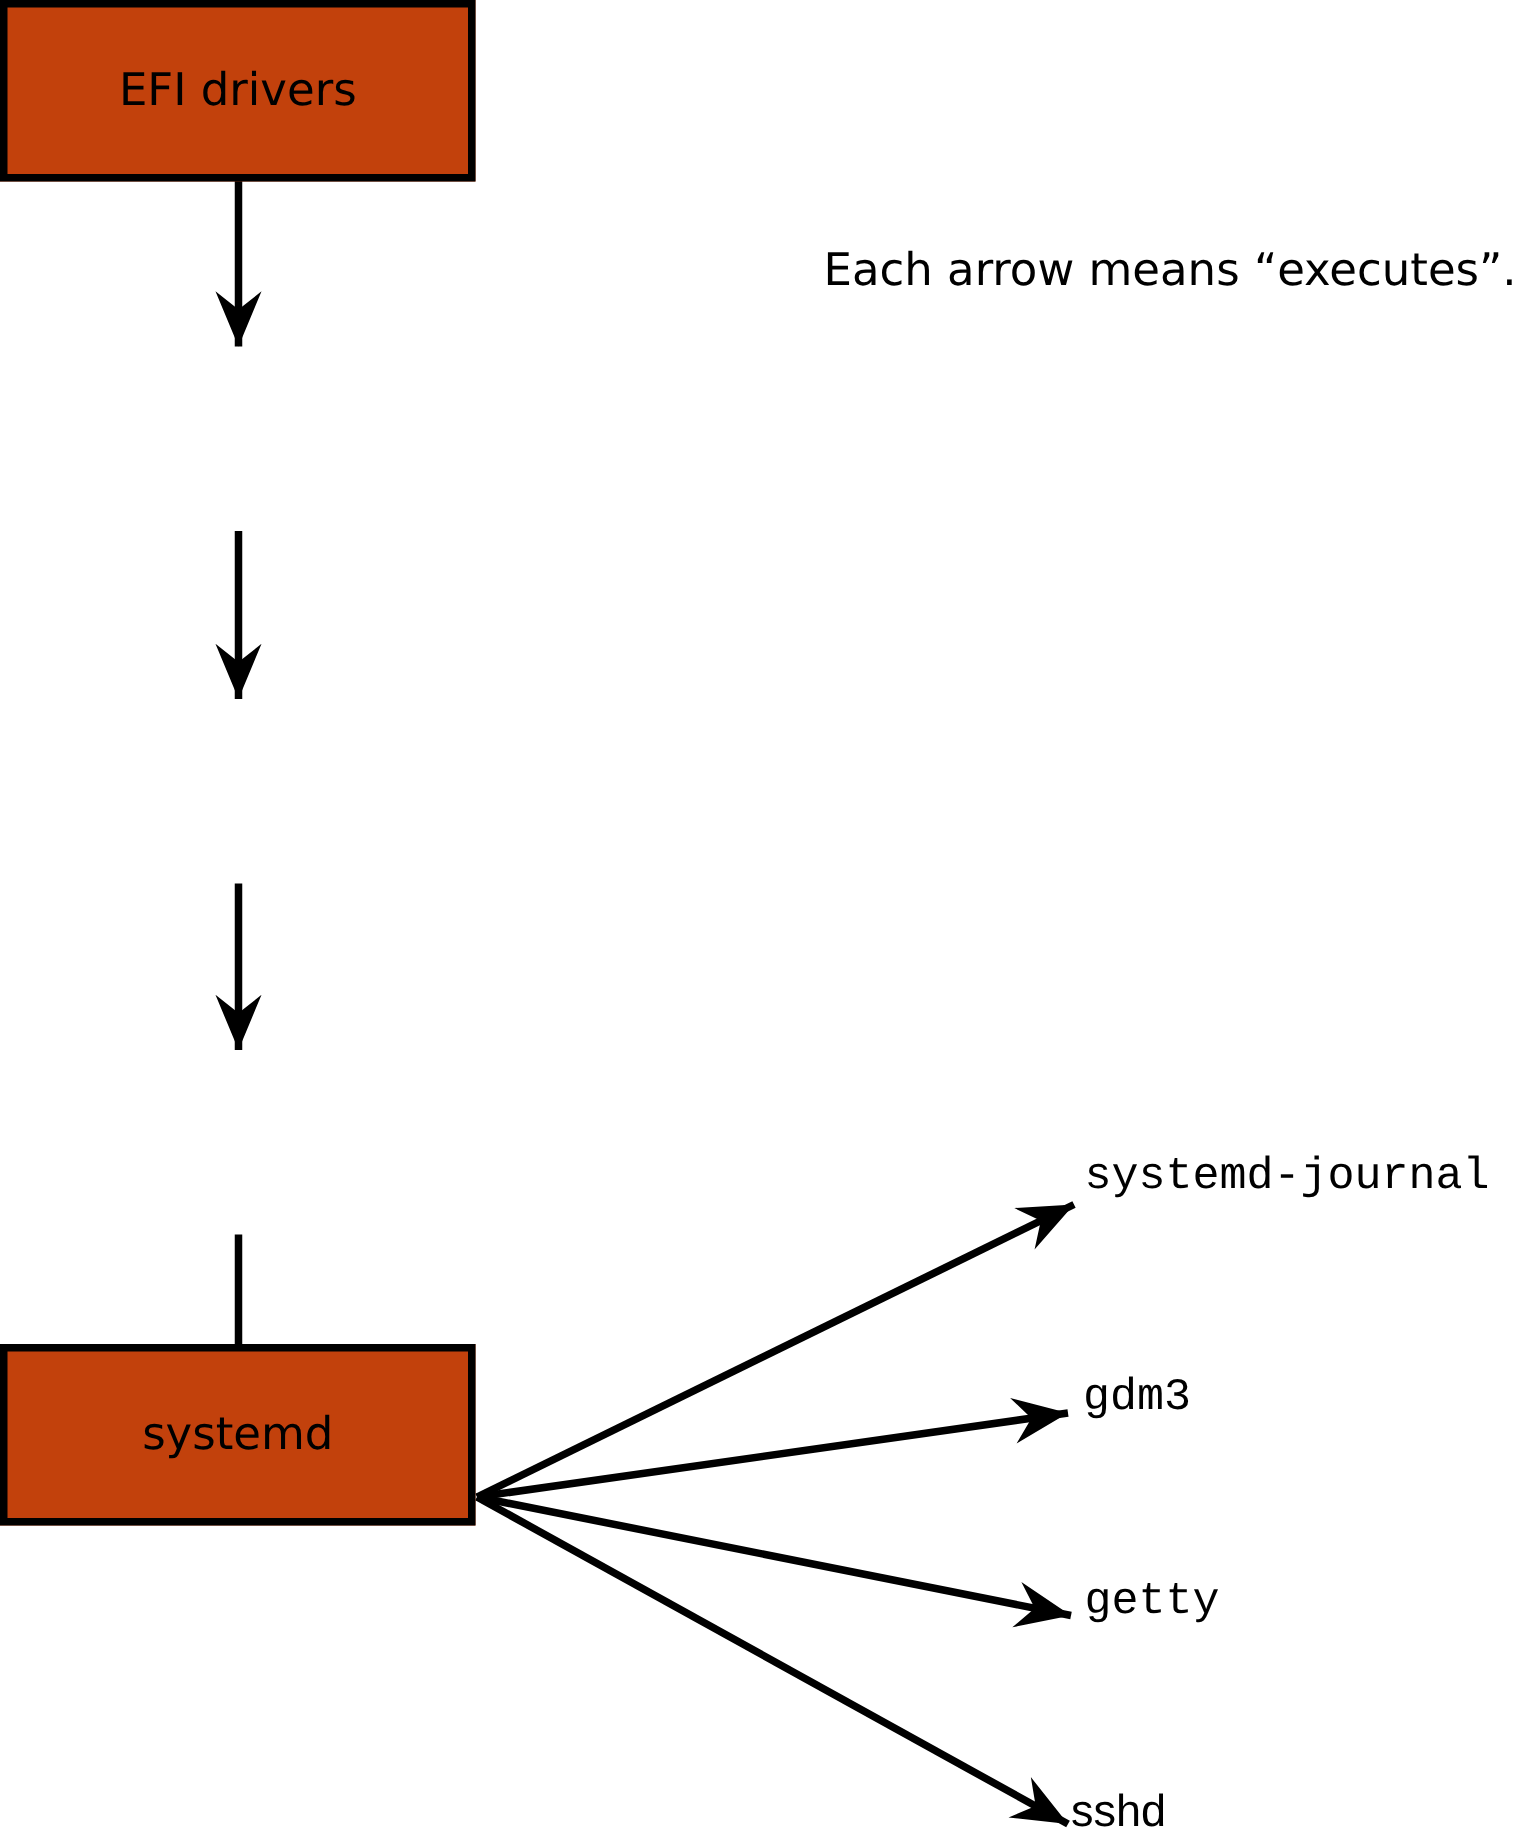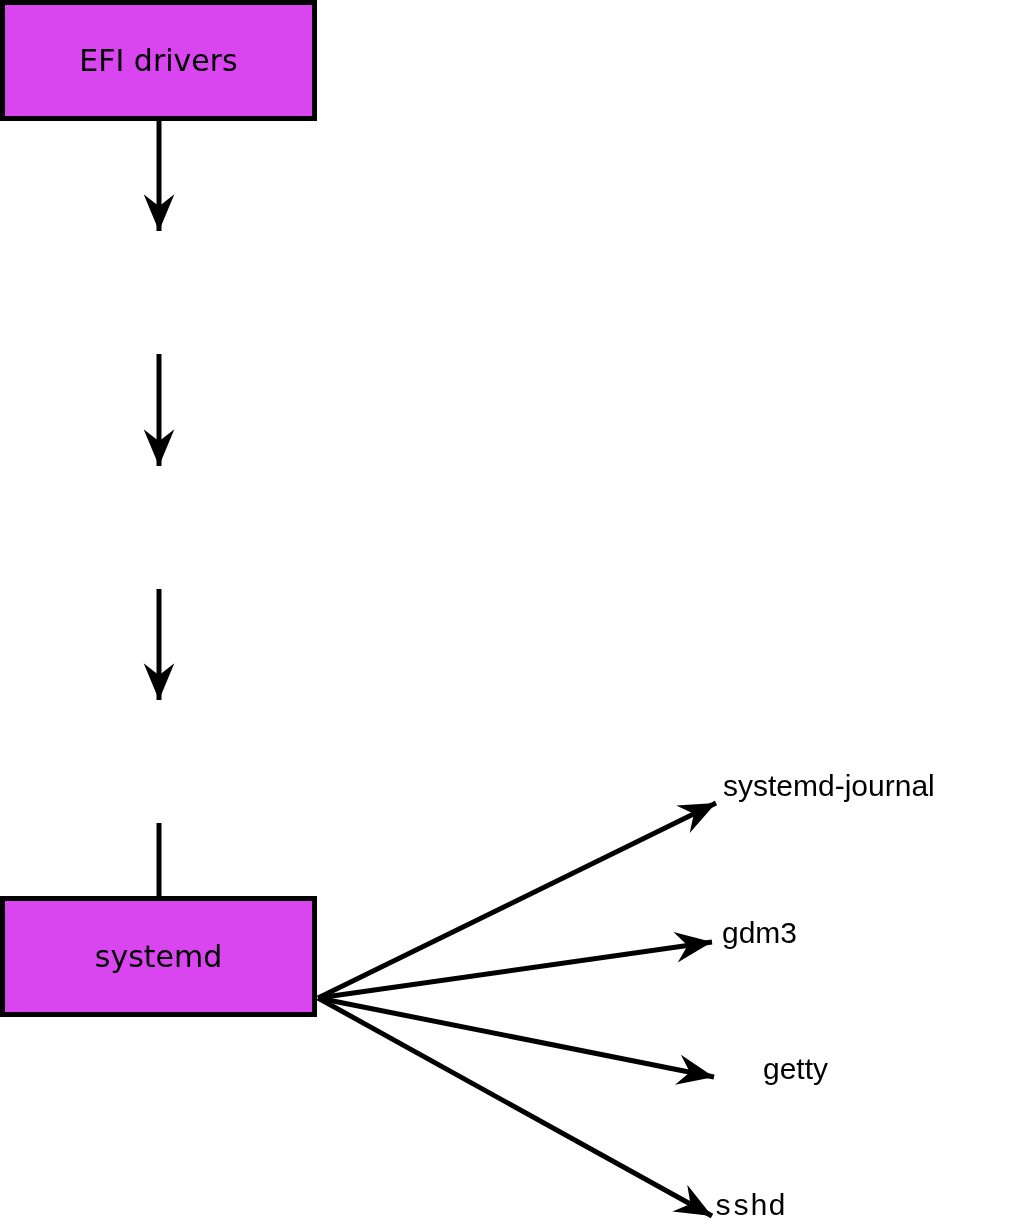--- a/index.html
+++ b/index.html
@@ -16,49 +16,49 @@
     font-family: "DejaVu Sans", "Liberation Sans", sans-serif;
     color: #000000;
   }
   .node {
     position: absolute;
     left: 0;
     width: 317px;
     height: 121px;
     box-sizing: border-box;
     border: 5px solid #000000;
-    background: #d946ef;
+    background: #c2410c;
     display: flex;
     align-items: center;
     justify-content: center;
     font-size: 30px;
     color: #000000;
   }
   .arrows {
     position: absolute;
     left: 0;
     top: 0;
     width: 1023px;
     height: 1230px;
     pointer-events: none;
   }
   .arrows line {
     stroke: #000000;
     stroke-width: 5;
   }
   .leaf {
     position: absolute;
-    font-family: Liberation Sans, sans-serif;
+    font-family: Liberation Mono, monospace;
     font-size: 30px;
     line-height: 1.17;
     white-space: nowrap;
     color: #000000;
   }
   .leaf.sans {
-    font-family: Liberation Mono, monospace;
+    font-family: Liberation Sans, sans-serif;
   }
   .note {
     position: absolute;
     left: 549px;
     top: 163px;
     font-size: 30px;
     line-height: 1.17;
     white-space: nowrap;
     color: #000000;
   }
@@ -79,26 +79,27 @@
     <line x1="159" y1="354" x2="159" y2="466" marker-end="url(#dart)"></line>
     <line x1="159" y1="589" x2="159" y2="700" marker-end="url(#dart)"></line>
     <line x1="159" y1="823" x2="159" y2="935" marker-end="url(#dart)"></line>
 
     <line x1="318" y1="998" x2="716" y2="803" marker-end="url(#dart)"></line>
     <line x1="318" y1="998" x2="712" y2="942" marker-end="url(#dart)"></line>
     <line x1="318" y1="998" x2="714" y2="1077" marker-end="url(#dart)"></line>
     <line x1="318" y1="998" x2="712" y2="1216" marker-end="url(#dart)"></line>
   </svg>
 
+  <div class="note">Each arrow means “executes”.</div>
 
   <div class="node" style="top:0px">
     <span>EFI drivers</span>
   </div>
   <div class="node" style="top:896px">
     <span>systemd</span>
   </div>
 
   <div class="leaf" style="left:723px; top:768px">systemd-journal</div>
   <div class="leaf" style="left:722px; top:915px">gdm3</div>
-  <div class="leaf" style="left:763px; top:1051px">getty</div>
+  <div class="leaf" style="left:723px; top:1051px">getty</div>
   <div class="leaf sans" style="left:714px; top:1190px">sshd</div>
 
 </div>
 
 </body></html>

